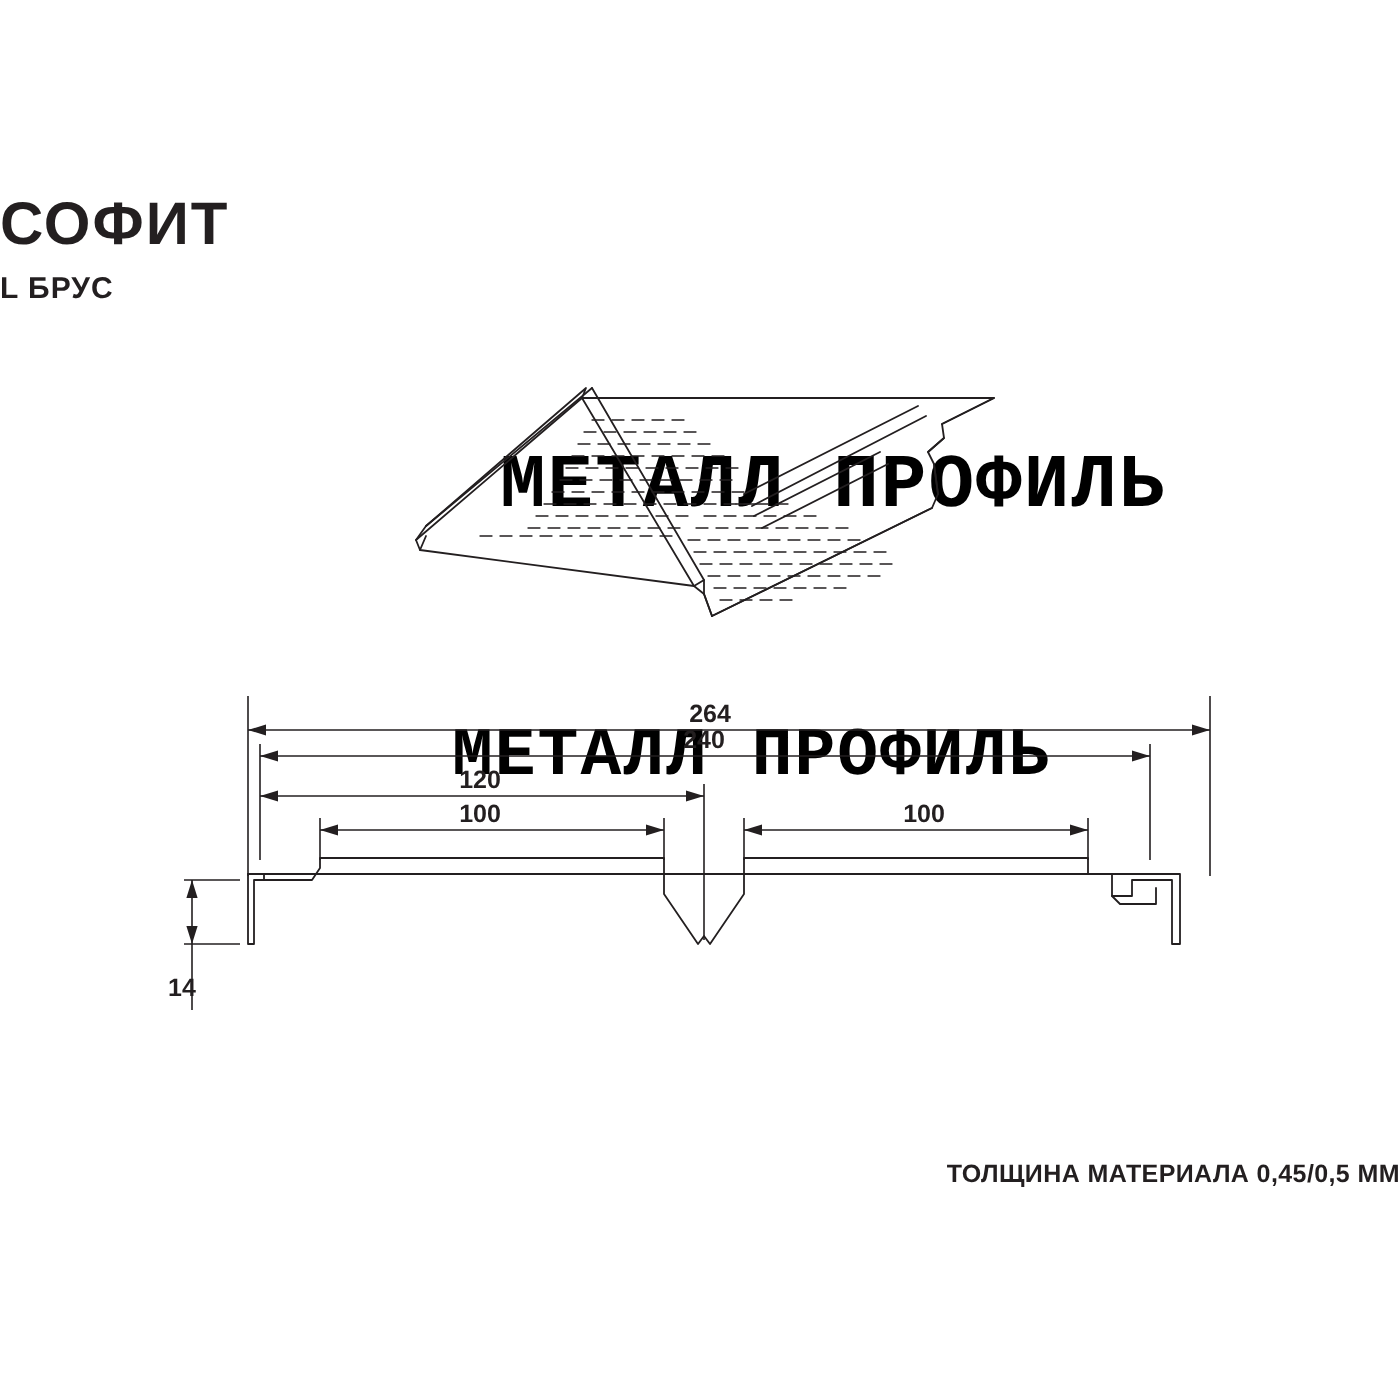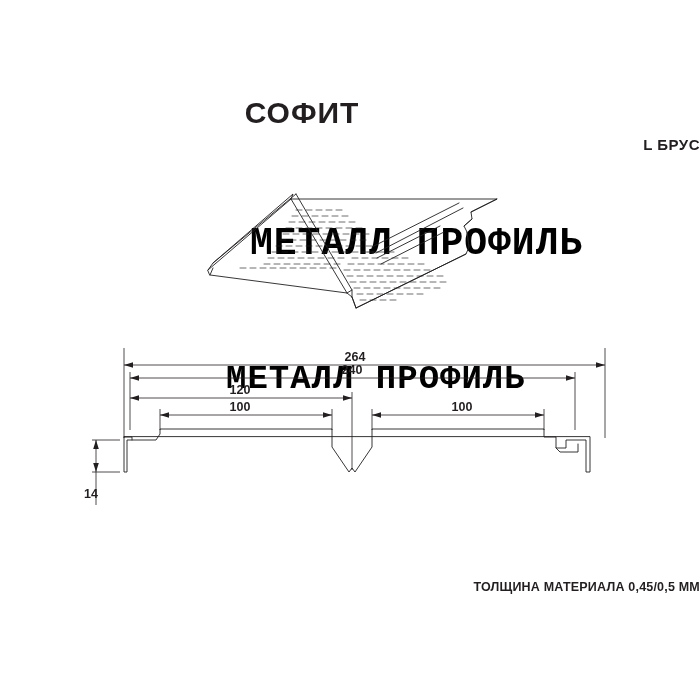--- a/index.html
+++ b/index.html
@@ -19,31 +19,31 @@
     position: absolute;
     left: 0; top: 0;
     width: 700px;
     height: 700px;
   }
   .title {
     position: absolute;
     left: 0;
     top: 96px;
     width: 604px;
-    text-align: center;
+    text-align: left;
     font-size: 30px;
     font-weight: bold;
     letter-spacing: 1px;
   }
   .subtitle {
     position: absolute;
     left: 0;
     top: 136px;
     width: 700px;
-    text-align: right;
+    text-align: left;
     font-size: 15px;
     font-weight: bold;
     letter-spacing: 0.5px;
   }
   .footnote {
     position: absolute;
     left: 0;
     top: 580px;
     width: 700px;
     text-align: right;

